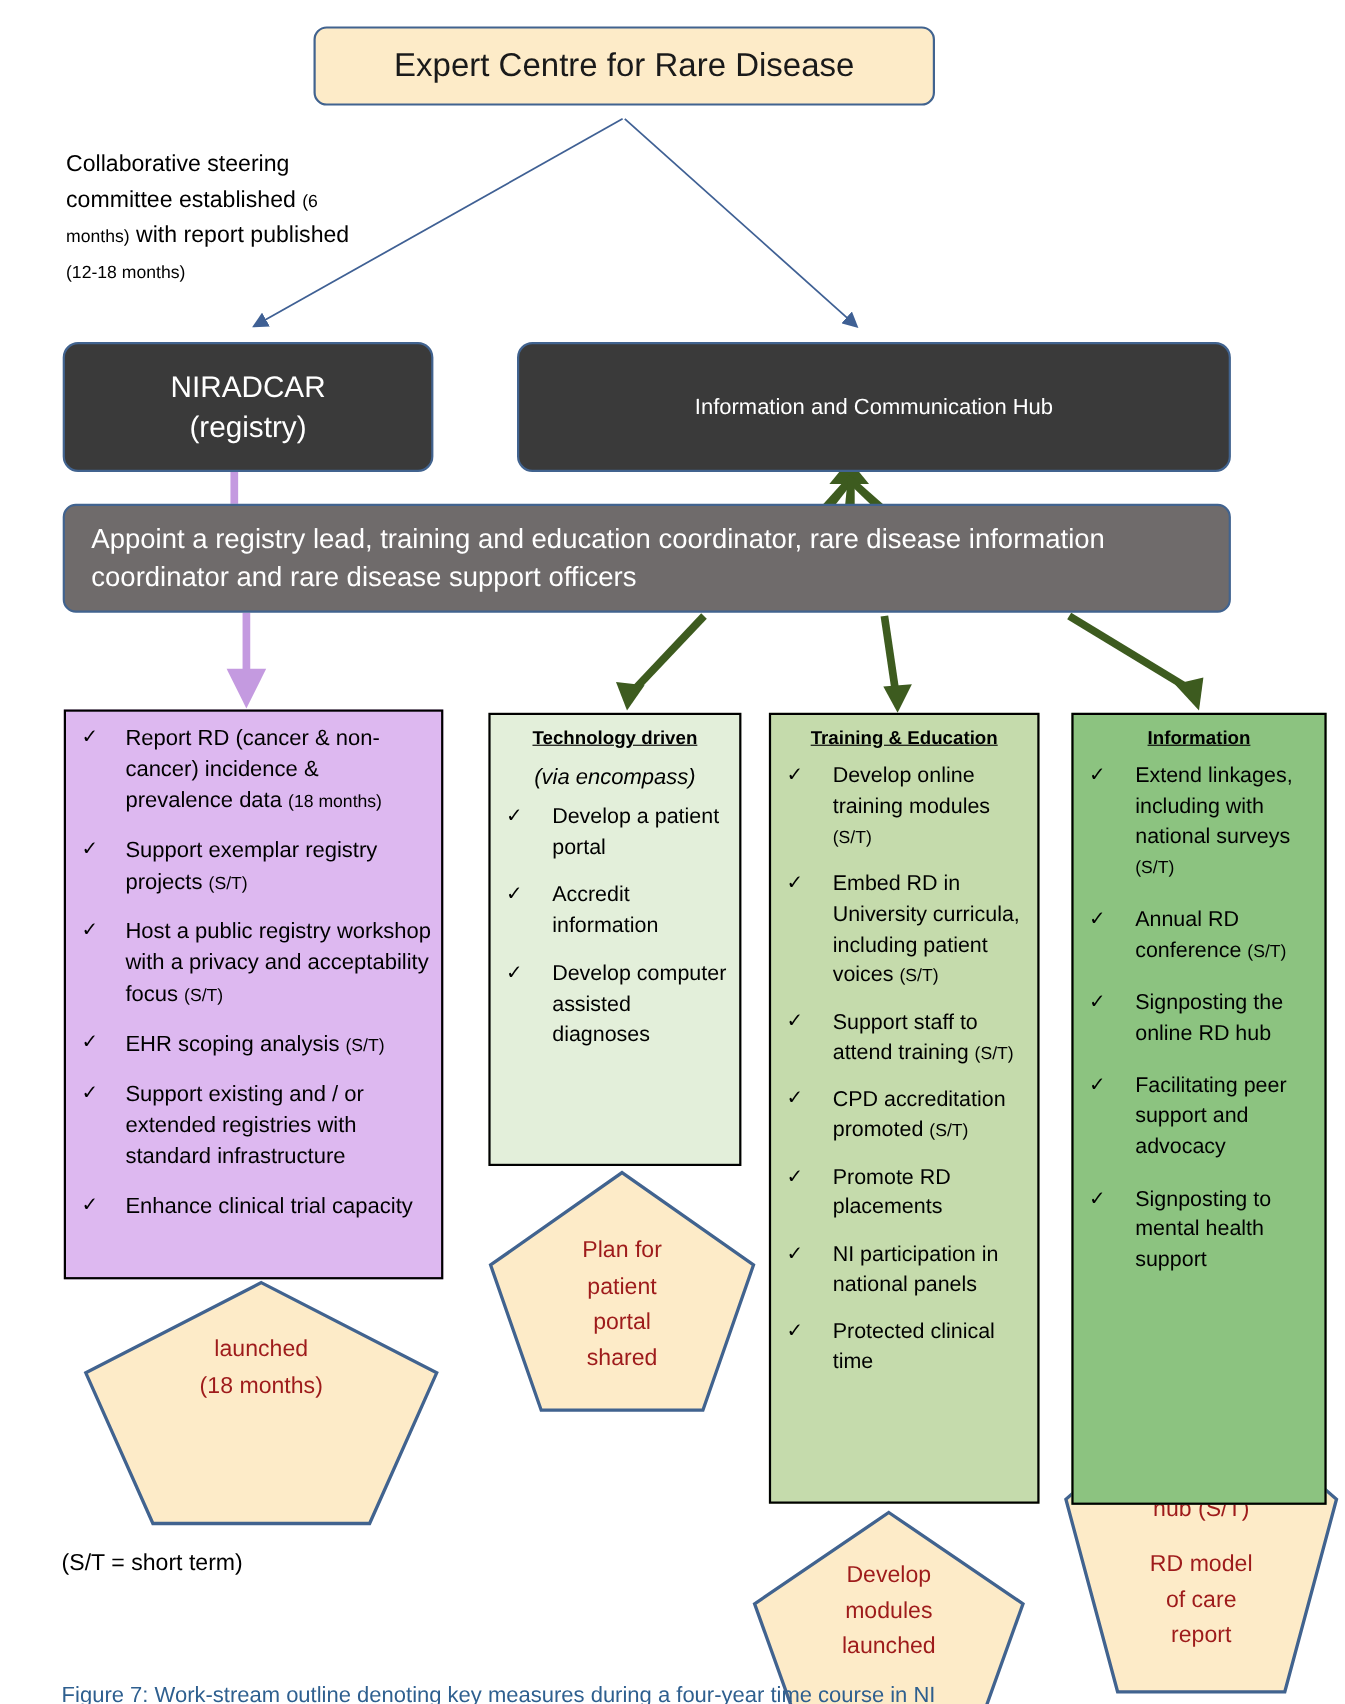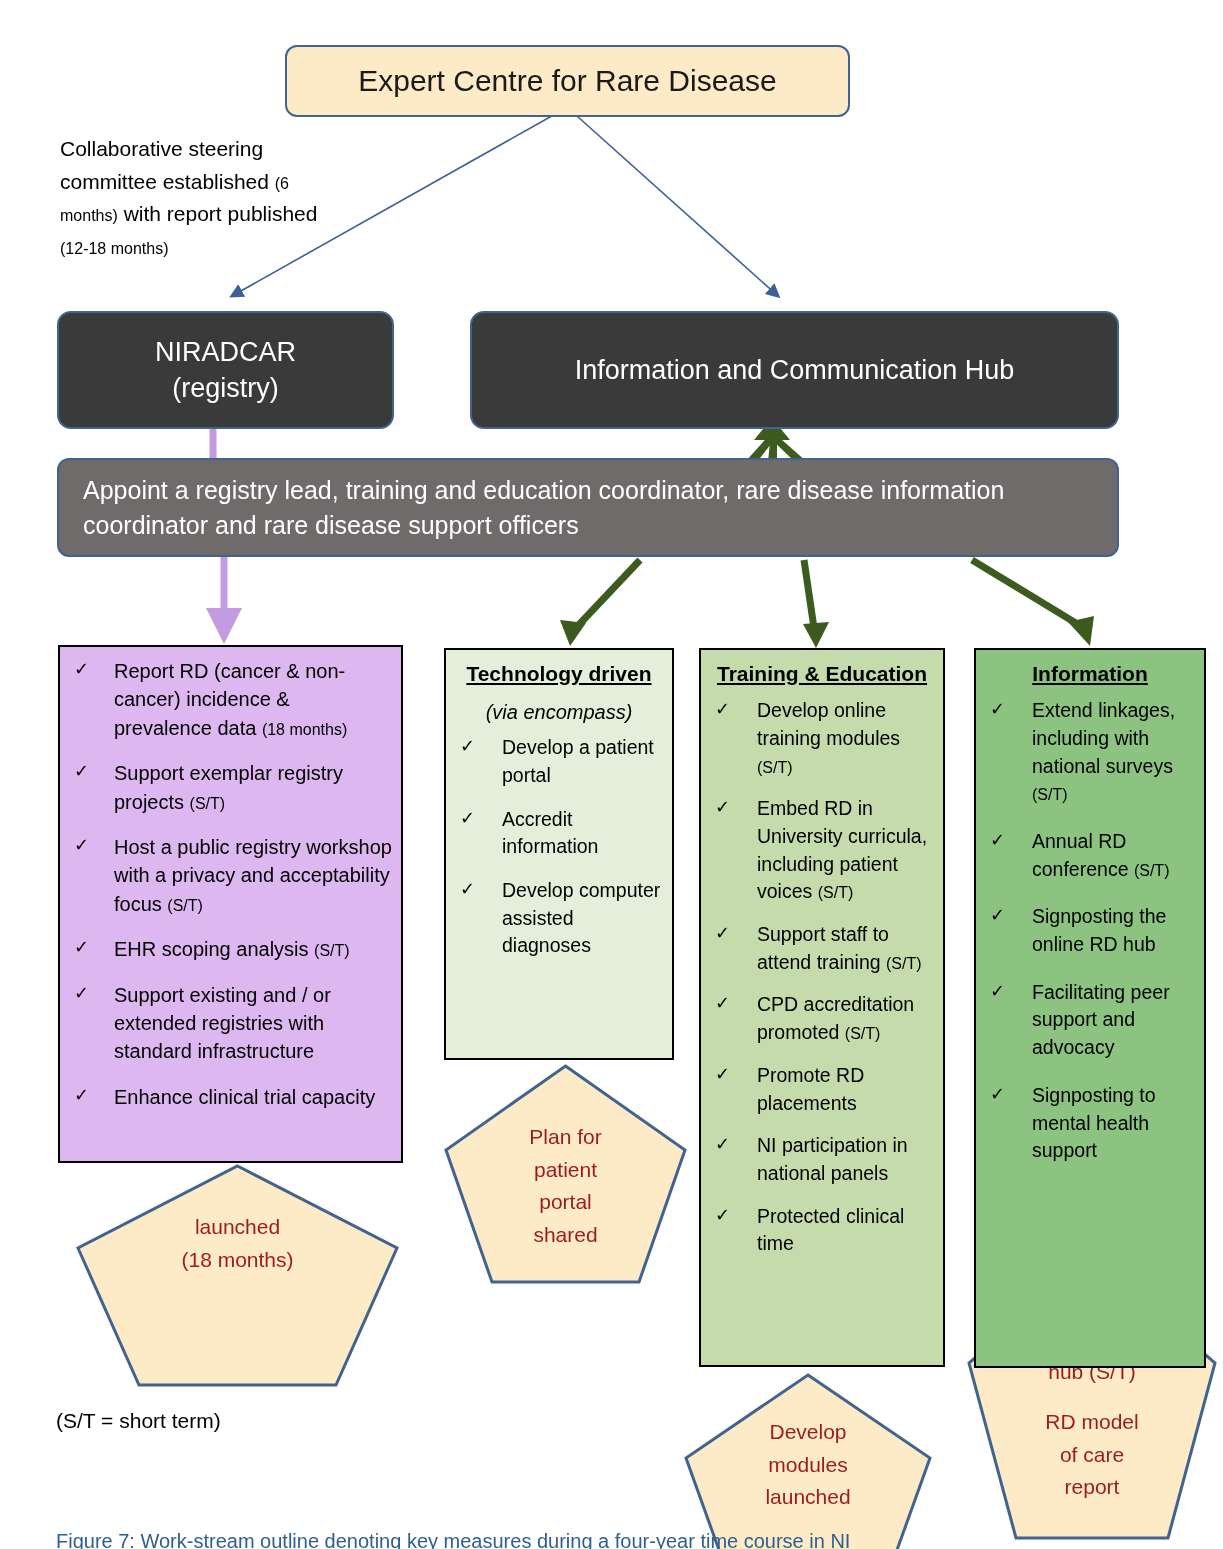--- a/index.html
+++ b/index.html
@@ -24,21 +24,21 @@
     top: 0;
     width: 1223px;
     height: 1549px;
     pointer-events: none;
     z-index: 1;
   }
   .node { position: absolute; box-sizing: border-box; z-index: 3; }
 
   
   .top-box {
-    left: 285px; top: 45px; width: 565px; height: 72px;
+    left: 285px; top: 24px; width: 565px; height: 72px;
     background: #fdebc8;
     border: 2.5px solid #41638f;
     border-radius: 12px;
     display: flex; align-items: center; justify-content: center;
     font-size: 30px;
     color: #1a1a1a;
   }
 
   
   .dark-box {
@@ -48,21 +48,21 @@
     display: flex; align-items: center; justify-content: center;
     text-align: center;
     color: #ffffff;
   }
   #niradcar-box {
     left: 57px; top: 311px; width: 337px; height: 118px;
     font-size: 27px; line-height: 1.35;
   }
   #hub-box {
     left: 470px; top: 311px; width: 649px; height: 118px;
-    font-size: 27px;
+    font-size: 20px;
   }
 
   
   #appoint-box {
     left: 57px; top: 458px; width: 1062px; height: 99px;
     background: #6f6b6b;
     border: 2.5px solid #41638f;
     border-radius: 12px;
     display: flex; align-items: center; justify-content: center;
     color: #ffffff;
@@ -92,21 +92,21 @@
   }
   #panel-registry  { left: 58px;  top: 645px; width: 345px; height: 518px; background: #ddb8f0; }
   #panel-tech      { left: 444px; top: 648px; width: 230px; height: 412px; background: #e3efda; }
   #panel-training  { left: 699px; top: 648px; width: 246px; height: 719px; background: #c5dbac; }
   #panel-info      { left: 974px; top: 648px; width: 232px; height: 720px; background: #8cc380; }
 
   .panel-title {
     text-align: center;
     font-weight: bold;
     text-decoration: underline;
-    font-size: 21px;
+    font-size: 17px;
     line-height: 1.3;
     margin: 10px 4px 0 4px;
   }
   .panel-sub {
     text-align: center;
     font-style: italic;
     font-size: 20px;
     margin: 14px 4px 4px 4px;
   }
   ul.ticks {

